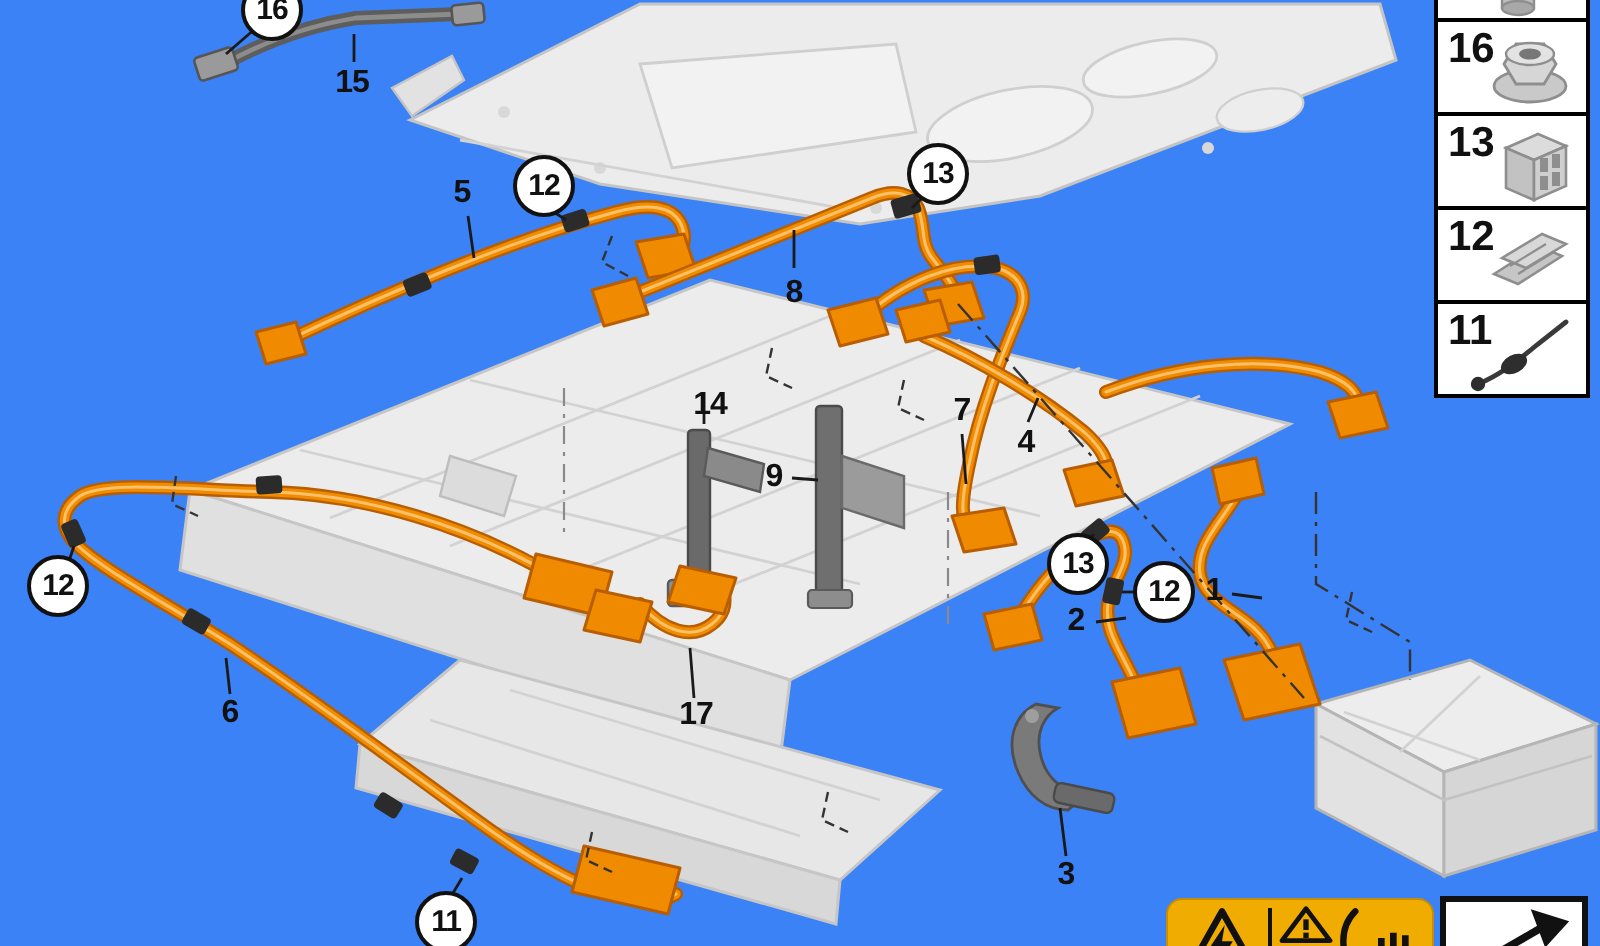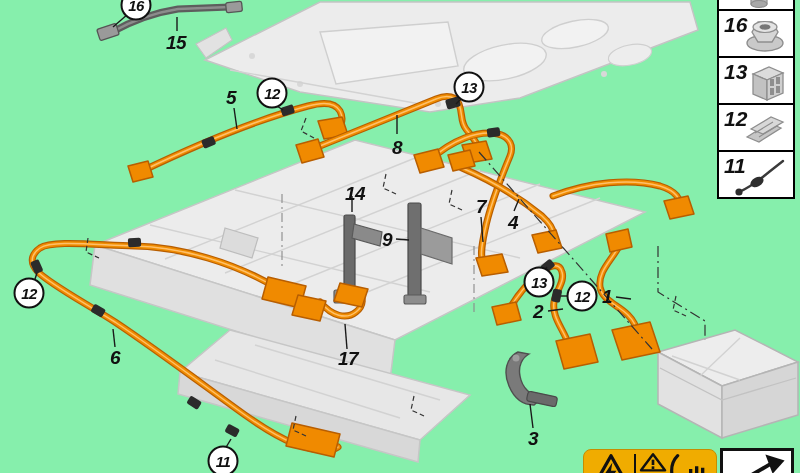--- a/index.html
+++ b/index.html
@@ -1,23 +1,23 @@
 <!DOCTYPE html>
 <html><head>
 <meta charset="utf-8">
 <style>
   html,body{margin:0;padding:0;background:#fff;}
-  #canvas{position:relative;width:800px;height:473px;background:#86efac;overflow:hidden;
-          font-family:"Liberation Sans", sans-serif;font-style:italic;}
+  #canvas{position:relative;width:800px;height:473px;background:#3b82f6;overflow:hidden;
+          font-family:"Liberation Sans", sans-serif;}
   svg{display:block;}
   #art{position:absolute;left:0;top:0;}
 
   
   .callout{position:absolute;transform:translate(-50%,-50%);color:#111;
-           font-weight:700;font-size:19px;line-height:1;letter-spacing:-0.5px;
+           font-weight:700;font-size:16px;line-height:1;letter-spacing:-0.5px;
            text-align:center;user-select:none;}
   .callout.circled{width:27px;height:27px;border:2px solid #111;border-radius:50%;
            background:#fff;font-size:15px;display:flex;align-items:center;justify-content:center;}
 
   
   #legend{position:absolute;left:717px;top:-32px;width:78px;}
   .legend-box{box-sizing:border-box;width:78px;height:49px;background:#fff;
               border:2px solid #000;margin-top:-2px;position:relative;}
   .legend-box .num{position:absolute;left:5px;top:2px;font-weight:700;font-size:21px;color:#111;}
   .legend-box svg{position:absolute;right:4px;top:4px;}
@@ -238,21 +238,21 @@
       <path class="bracketmark" d="M676,296 L673,310 L686,316"></path>
     </g>
   </svg>
 
   <div class="callout circled" style="left:136px;top:5px">16</div>
   <div class="callout" style="left:176px;top:42px">15</div>
   <div class="callout" style="left:231px;top:97px">5</div>
   <div class="callout circled" style="left:272px;top:93px">12</div>
   <div class="callout" style="left:397px;top:147px">8</div>
   <div class="callout circled" style="left:469px;top:87px">13</div>
-  <div class="callout" style="left:355px;top:193px">14</div>
+  <div class="callout" style="left:355px;top:203px">14</div>
   <div class="callout" style="left:387px;top:239px">9</div>
   <div class="callout" style="left:481px;top:206px">7</div>
   <div class="callout" style="left:513px;top:222px">4</div>
   <div class="callout circled" style="left:29px;top:293px">12</div>
   <div class="callout" style="left:115px;top:357px">6</div>
   <div class="callout" style="left:348px;top:358px">17</div>
   <div class="callout circled" style="left:223px;top:461px">11</div>
   <div class="callout circled" style="left:539px;top:282px">13</div>
   <div class="callout" style="left:538px;top:311px">2</div>
   <div class="callout circled" style="left:582px;top:296px">12</div>

